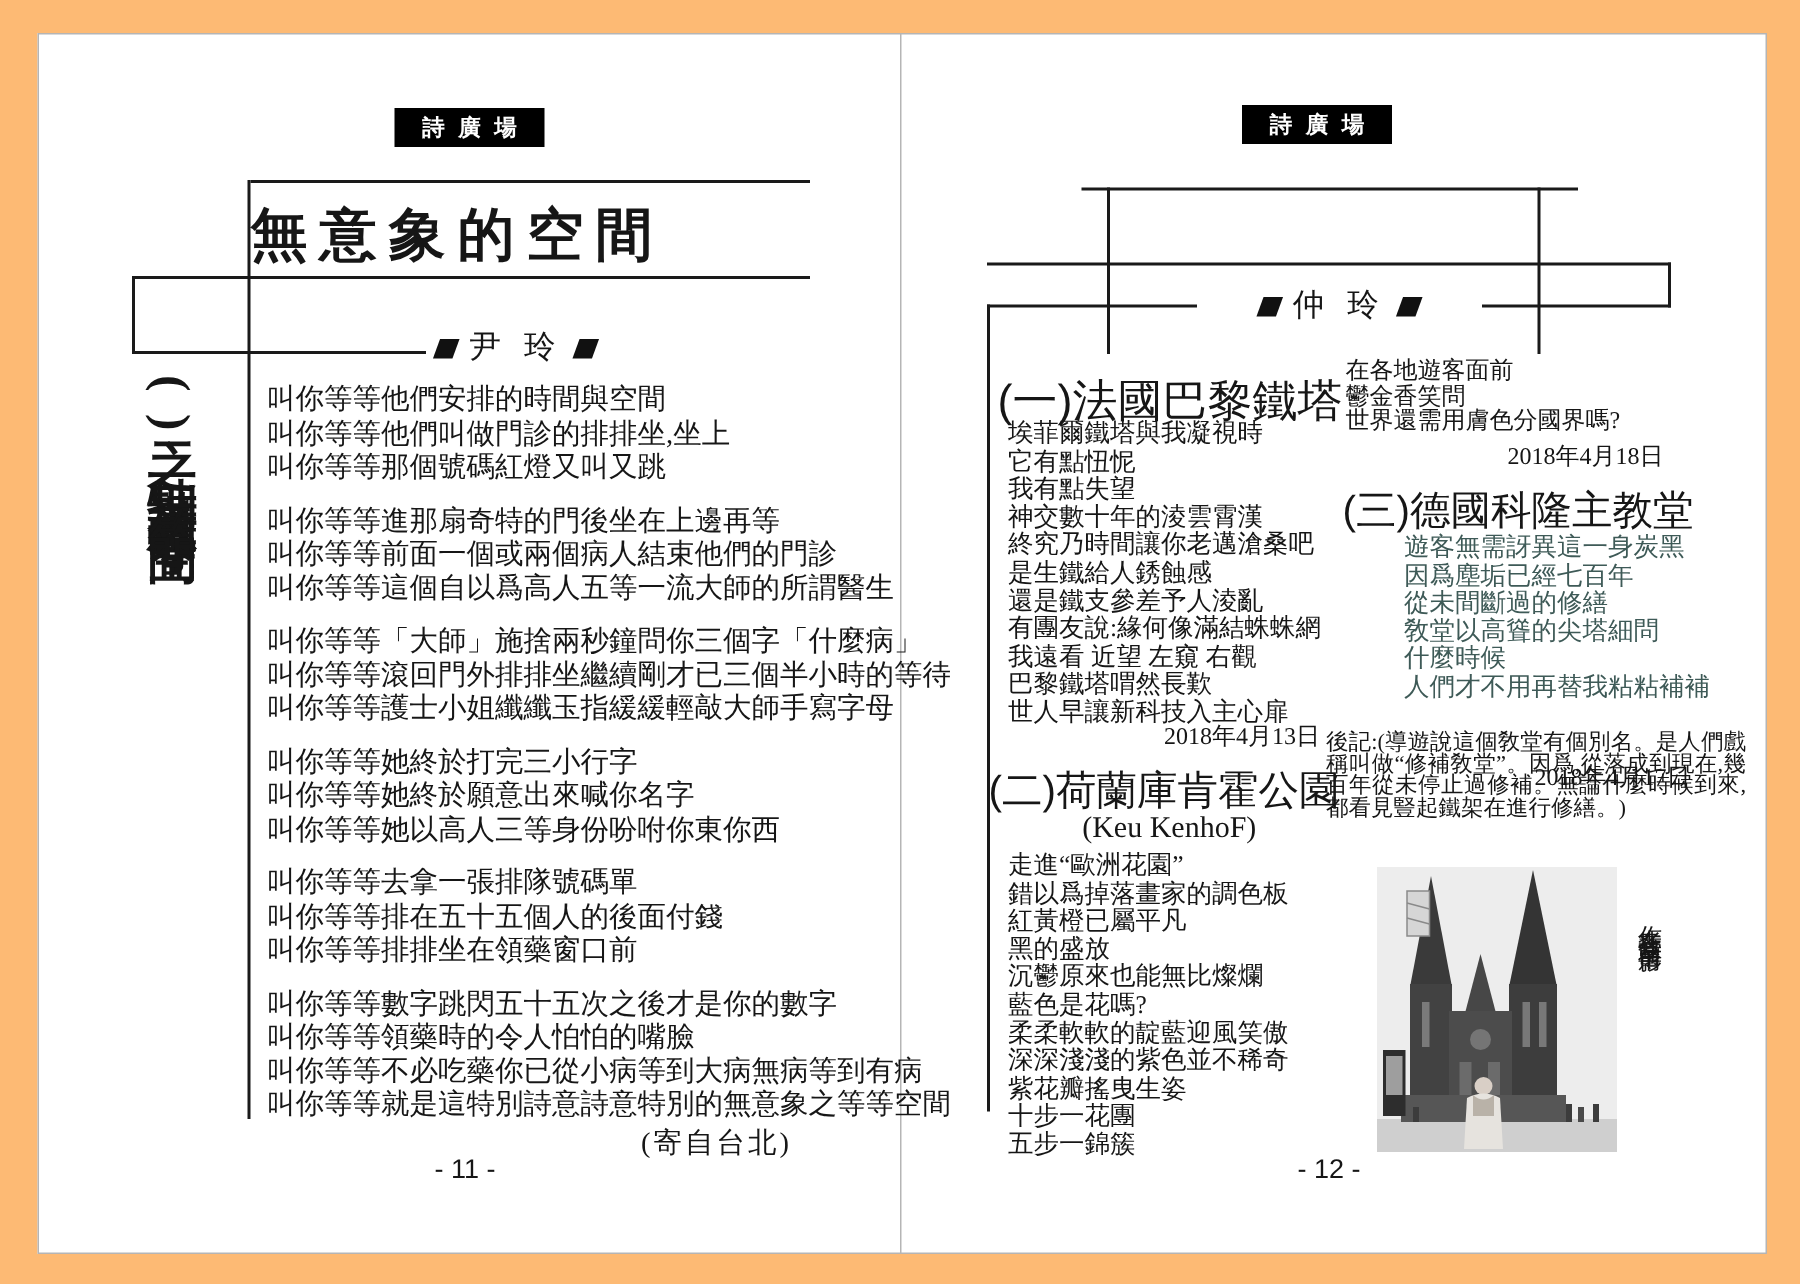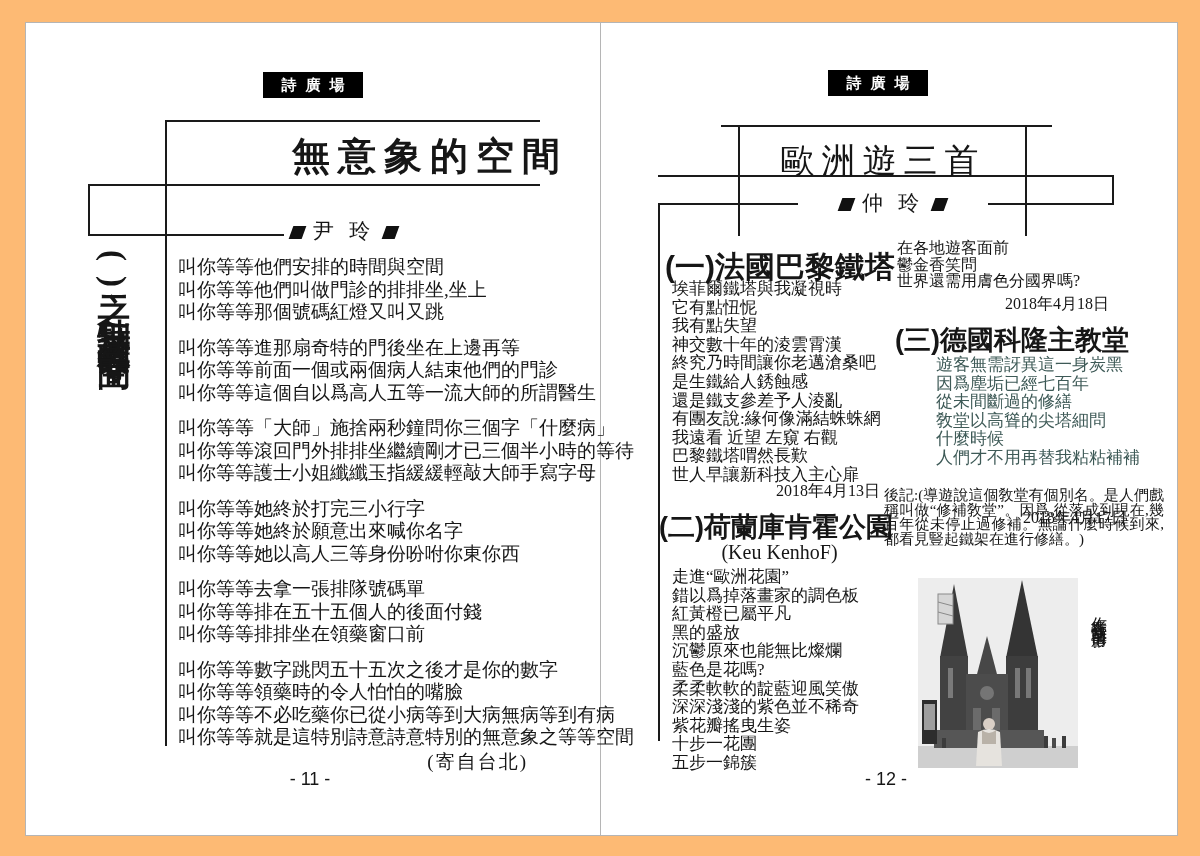--- a/index.html
+++ b/index.html
@@ -5,33 +5,33 @@
   html,body{margin:0;padding:0;background:#fff;}
   .canvas{position:relative;width:1200px;height:856px;background:#fdba74;overflow:hidden;
           font-family:"Liberation Serif","DejaVu Serif",serif;color:#161616;}
   .page{position:absolute;top:22px;height:812px;background:#fff;border:1px solid #b5b5b5;}
   .abs{position:absolute;}
   .rule{position:absolute;background:#1a1a1a;}
   .badge{position:absolute;width:100px;height:26px;background:#000;color:#fff;
          font-size:15px;font-weight:bold;letter-spacing:9px;display:flex;
          align-items:center;justify-content:center;padding-left:9px;box-sizing:border-box;
          font-family:"Liberation Serif","DejaVu Serif",serif;}
-  .big-title{font-weight:bold;font-size:38px;letter-spacing:8px;text-align:right;white-space:nowrap;padding-left:28px;}
+  .big-title{font-weight:bold;font-size:38px;letter-spacing:8px;text-align:left;white-space:nowrap;}
   .calli-title{font-size:34px;letter-spacing:7px;text-align:center;white-space:nowrap;font-weight:500;}
   .author{font-size:21px;letter-spacing:5px;white-space:nowrap;text-align:center;}
   .mark{display:inline-block;width:13px;height:13px;background:#111;
         transform:skewX(-20deg);margin:0 9px 2px 9px;vertical-align:middle;}
   .vtext{writing-mode:vertical-rl;text-orientation:mixed;}
   .side-title{font-size:33px;font-weight:bold;letter-spacing:5px;line-height:40px;}
   .stanza{margin-bottom:13px;}
   .pline{font-size:19px;line-height:22.5px;white-space:nowrap;}
   .pline2{font-size:17px;line-height:18.6px;white-space:nowrap;}
   .pline3{font-size:16px;line-height:16.6px;white-space:nowrap;}
   .teal .pline2{color:#3e5a57;}
-  .poem-head{font-size:28px;font-weight:bold;white-space:nowrap;
+  .poem-head{font-size:28px;font-weight:normal;white-space:nowrap;
              font-family:"Liberation Sans","DejaVu Sans",sans-serif;letter-spacing:0px;}
   .date{font-size:16px;text-align:right;white-space:nowrap;}
   .subtitle{font-size:20px;text-align:center;white-space:nowrap;}
   .attribution{font-size:19px;text-align:right;letter-spacing:2px;}
   .pagenum{font-size:18px;text-align:center;font-family:"Liberation Sans","DejaVu Sans",sans-serif;}
   .postscript{font-size:15px;line-height:14.6px;text-align:justify;letter-spacing:0;}
   .caption{font-size:16px;letter-spacing:2px;line-height:22px;}
 </style>
 </head>
 <body>
@@ -99,21 +99,20 @@
 
   <div class="rule" style="left:721px;top:125px;width:331px;height:2px;"></div>
   <div class="rule" style="left:738px;top:125px;width:2px;height:111px;"></div>
   <div class="rule" style="left:1025px;top:125px;width:2px;height:111px;"></div>
   <div class="rule" style="left:658px;top:175px;width:456px;height:2px;"></div>
   <div class="rule" style="left:1112px;top:175px;width:2px;height:30px;"></div>
   <div class="rule" style="left:658px;top:203px;width:140px;height:2px;"></div>
   <div class="rule" style="left:988px;top:203px;width:126px;height:2px;"></div>
   <div class="rule" style="left:658px;top:203px;width:2px;height:538px;"></div>
 
-  <div class="abs calli-title" style="left:739px;top:138px;width:288px;">歐洲遊三首</div>
 
   <div class="abs author" style="left:798px;top:189px;width:190px;">
     <span class="mark"></span><span>仲 玲</span><span class="mark"></span>
   </div>
 
   <div class="abs poem-head" style="left:665px;top:247px;font-size:30px;">(一)法國巴黎鐵塔</div>
   <div class="abs" style="left:672px;top:280px;">
       <div class="pline2">埃菲爾鐵塔與我凝視時</div>
       <div class="pline2">它有點忸怩</div>
       <div class="pline2">我有點失望</div>

